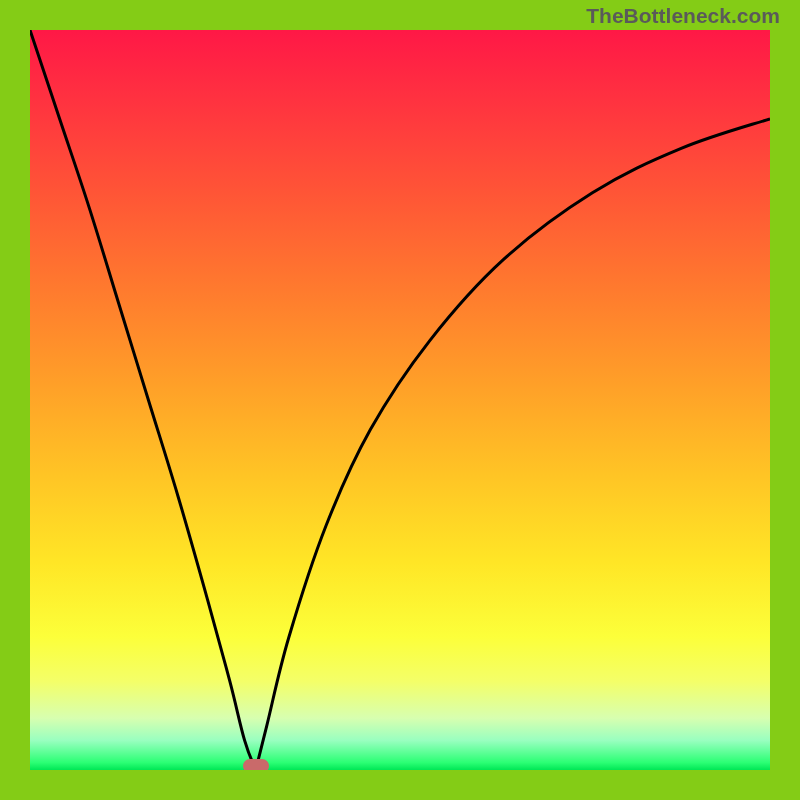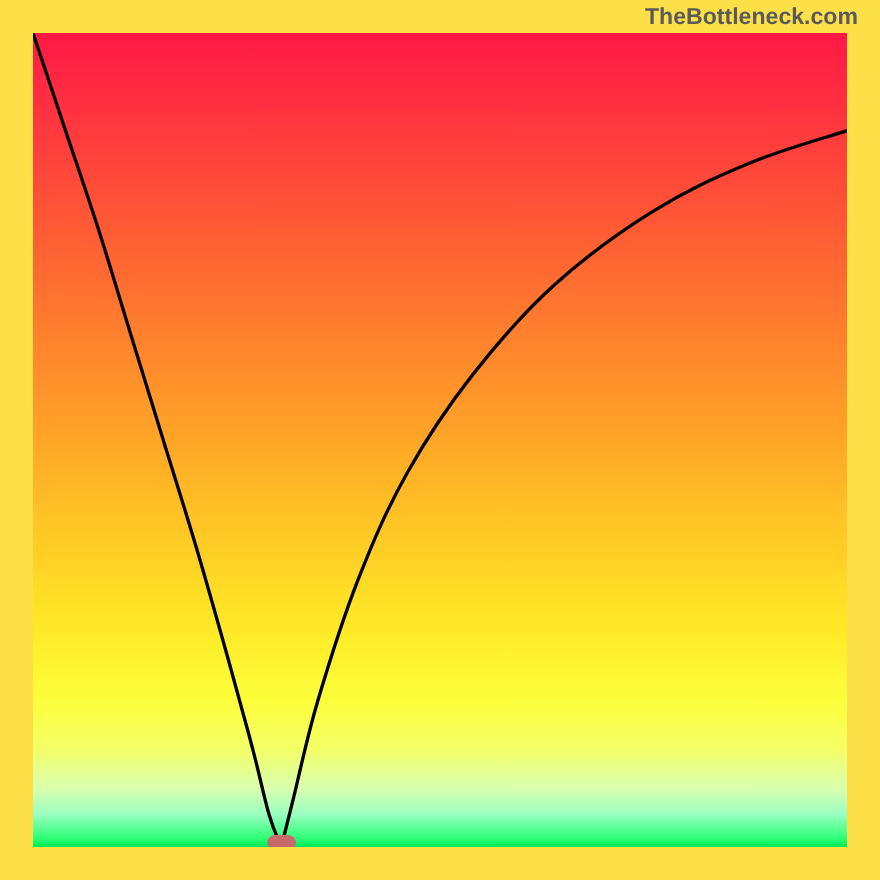--- a/index.html
+++ b/index.html
@@ -6,21 +6,21 @@
     margin: 0;
     padding: 0;
     width: 800px;
     height: 800px;
     background: #000;
   }
   .container {
     position: relative;
     width: 800px;
     height: 800px;
-    background: #fde047;
+    background: #84cc16;
     text-align: right;
   }
   .attribution {
     position: absolute;
     top: 4px;
     right: 20px;
     color: #5a5a5a;
     font-family: Arial, sans-serif;
     font-size: 21px;
     font-weight: bold;

